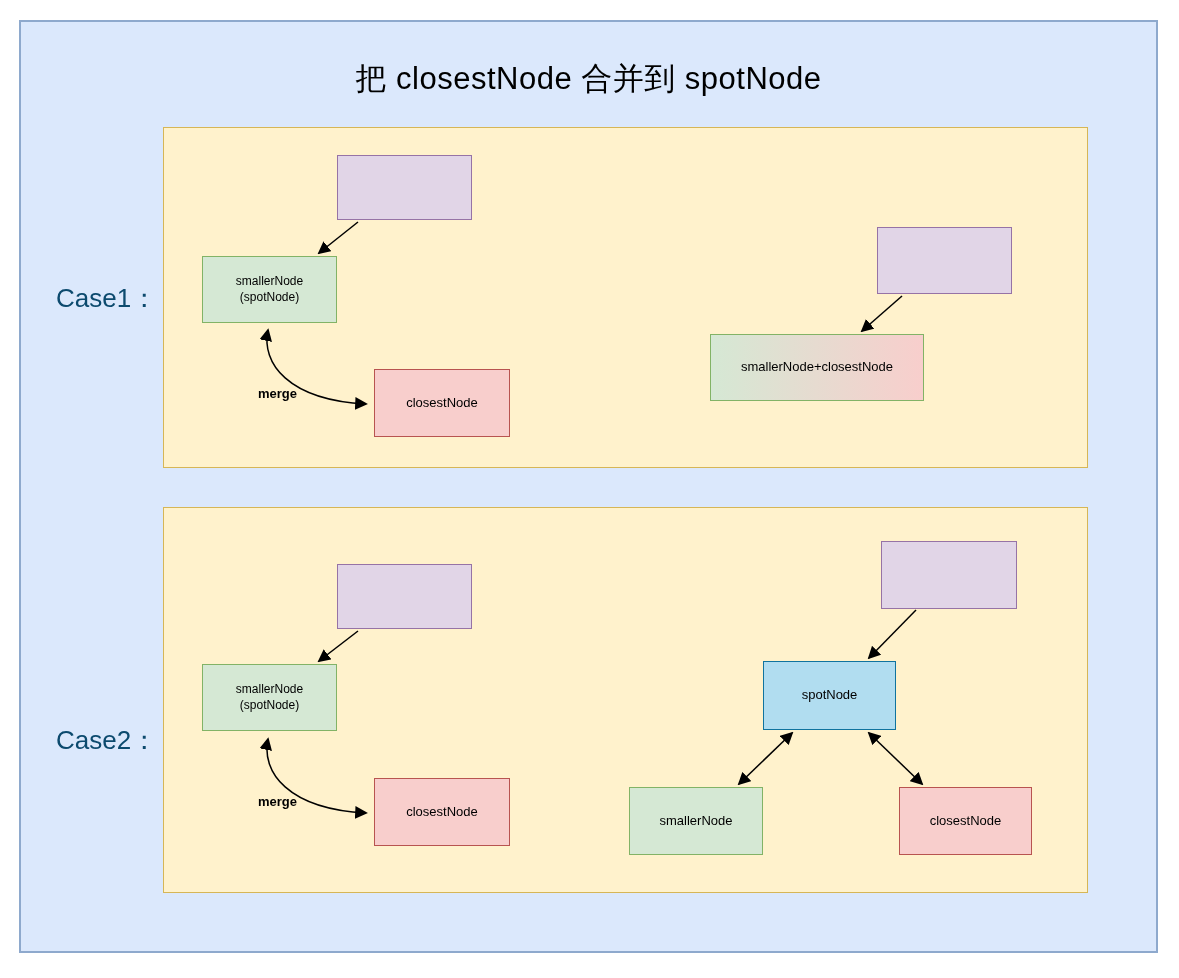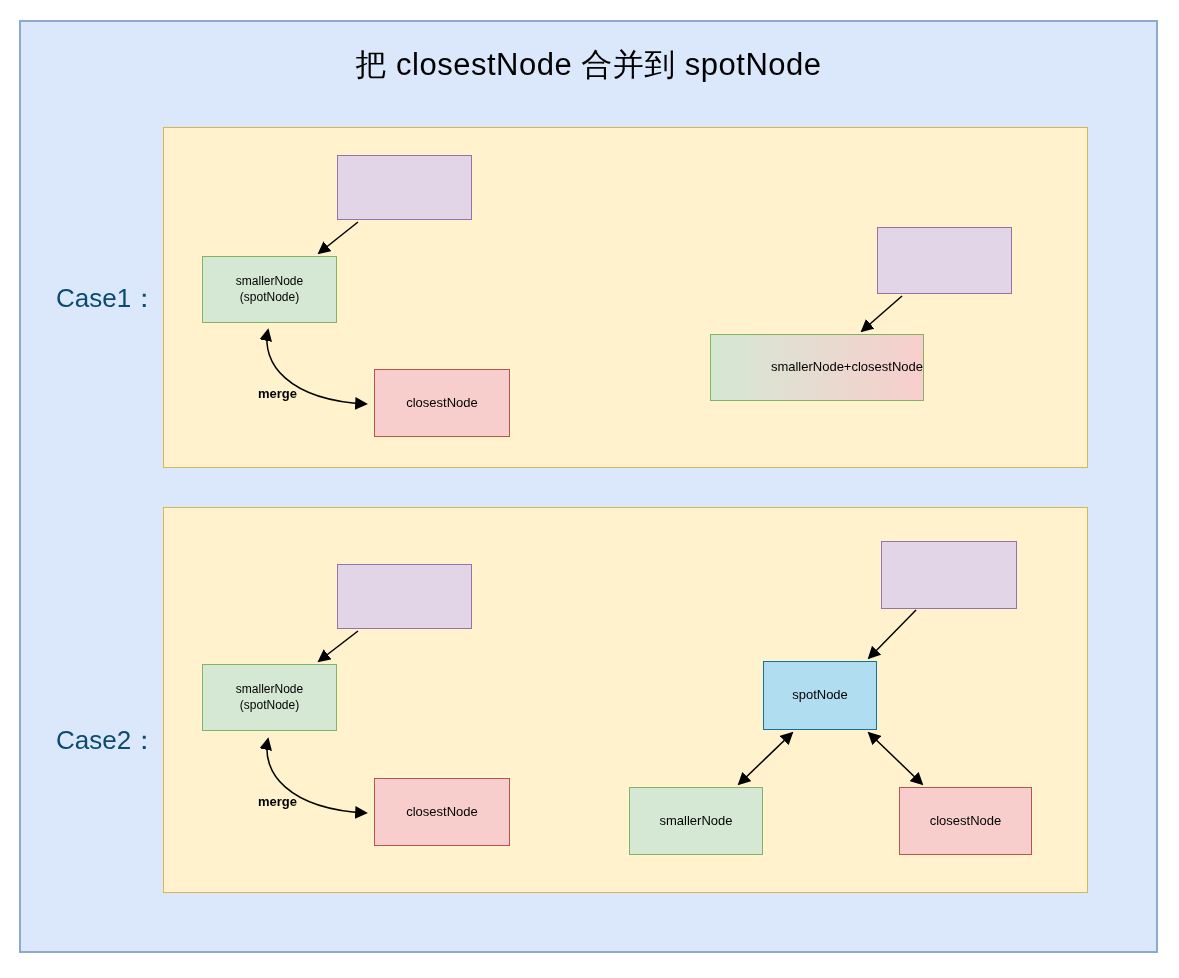--- a/index.html
+++ b/index.html
@@ -1,46 +1,46 @@
 <!DOCTYPE html>
 <html><head>
 <meta charset="utf-8">
 <style>
   html,body { margin:0; padding:0; background:#ffffff; font-family:"Liberation Sans", sans-serif; }
   .page { position:relative; width:1179px; height:978px; background:#ffffff; overflow:hidden; }
   .canvas { position:absolute; left:19px; top:20px; width:1139px; height:933px;
             background:#dbe8fc; border:2px solid #8ea9cd; box-sizing:border-box; }
-  .title { position:absolute; left:19px; top:44px; width:1139px; text-align:center;
+  .title { position:absolute; left:19px; top:58px; width:1139px; text-align:center;
            font-size:31px; color:#000; letter-spacing:0.5px; }
   .panel { position:absolute; background:#fff2cc; border:1px solid #d6b656; box-sizing:border-box; }
   .panel1 { left:163px; top:127px; width:925px; height:341px; }
   .panel2 { left:163px; top:507px; width:925px; height:386px; }
   .case-label { position:absolute; font-size:26px; color:#0c4a6e; }
   .case1-label { left:56px; top:281px; }
   .case2-label { left:56px; top:723px; }
   .node { position:absolute; box-sizing:border-box; display:flex; flex-direction:column;
           align-items:center; justify-content:center; text-align:center;
           font-size:13px; color:#000; border:1px solid #000; line-height:1.3; }
   .purple   { background:#e1d5e7; border-color:#9673a6; }
   .green    { background:#d5e8d4; border-color:#82b366; }
   .pink     { background:#f8cecc; border-color:#b85450;text-align:center; }
   .blue     { background:#b1ddf0; border-color:#10739e; }
-  .gradient { background:linear-gradient(90deg,#d5e8d4 0%,#f8cecc 100%); border-color:#82b366;align-items:flex-end; }
+  .gradient { background:linear-gradient(90deg,#d5e8d4 0%,#f8cecc 100%); border-color:#82b366; }
   .two-line { font-size:12px; }
   
   .n-purple1 { left:337px; top:155px; width:135px; height:65px; }
   .n-green1  { left:202px; top:256px; width:135px; height:67px; }
   .n-pink1   { left:374px; top:369px; width:136px; height:68px; }
   .n-purple2 { left:877px; top:227px; width:135px; height:67px; }
   .n-merged  { left:710px; top:334px; width:214px; height:67px; }
   .n-purple3 { left:337px; top:564px; width:135px; height:65px; }
   .n-green2  { left:202px; top:664px; width:135px; height:67px; }
   .n-pink2   { left:374px; top:778px; width:136px; height:68px; }
   .n-purple4 { left:881px; top:541px; width:136px; height:68px; }
-  .n-blue    { left:763px; top:661px; width:114px; height:69px; }
+  .n-blue    { left:763px; top:661px; width:133px; height:69px; }
   .n-green3  { left:629px; top:787px; width:134px; height:68px; }
   .n-pink3   { left:899px; top:787px; width:133px; height:68px; }
   .merge-label { position:absolute; font-size:13px; color:#000;font-weight:bold; }
   .merge1 { left:258px; top:386px; }
   .merge2 { left:258px; top:794px; }
   .arrows { position:absolute; left:0; top:0; width:1179px; height:978px; pointer-events:none; }
 </style>
 </head>
 <body>
 

